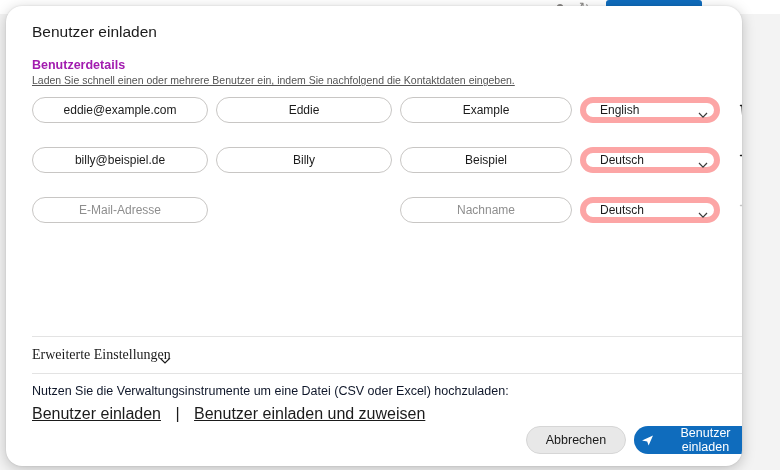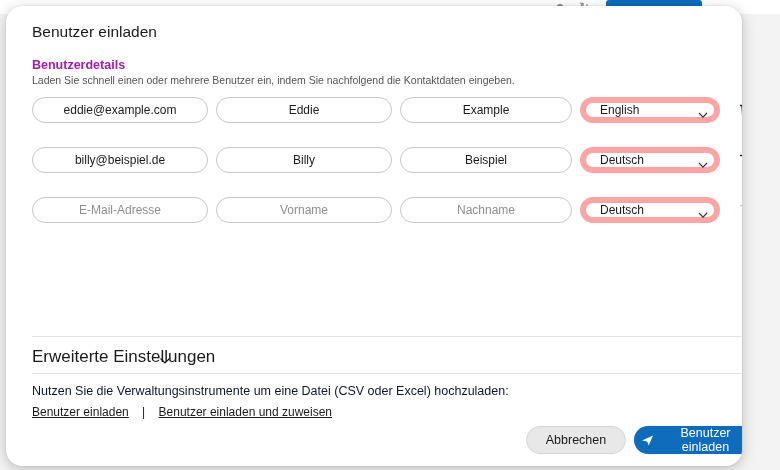--- a/index.html
+++ b/index.html
@@ -78,20 +78,21 @@
     font-size: 12.5px;
     font-weight: bold;
     color: #a21caf;
   }
   .section-sub {
     position: absolute;
     left: 26px;
     top: 68px;
     font-size: 10.5px;
     color: #555555;
+    text-decoration: underline;
   }
 
   
   .rows {
     position: absolute;
     left: 0;
     top: 88px;
     width: 768px;
   }
   .row {
@@ -166,44 +167,45 @@
     height: 1px;
     background: #e3e3e3;
   }
   .divider.d1 { top: 330px; }
   .divider.d2 { top: 367px; }
 
   .adv {
     position: absolute;
     left: 26px;
     top: 341px;
-    font-size: 17px;
+    font-size: 14px;
     color: #1b1b1b;
     cursor: pointer;
+    font-family: Liberation Serif, serif;
   }
   .adv-chev {
     position: absolute;
     left: 153px;
     top: 345px;
     pointer-events: none;
   }
 
   .upload-text {
     position: absolute;
     left: 26px;
     top: 378px;
     font-size: 12.5px;
     color: #0f172a;
   }
 
   .links {
     position: absolute;
     left: 26px;
     top: 399px;
-    font-size: 12px;
+    font-size: 16px;
   }
   .links a {
     color: #1b1b1b;
     text-decoration: underline;
     cursor: pointer;
   }
   .links .sep {
     color: #1b1b1b;
     padding: 0 10px;
     text-decoration: none;
@@ -302,21 +304,20 @@
       <div class="trash">
         <svg width="20" height="20" viewBox="0 0 20 20">
           <path d="M4.5 5.5 h11 M8 5.5 v-1.2 h4 v1.2" stroke="#1b1b1b" stroke-width="1.4" fill="none" stroke-linecap="round"></path>
           <path d="M6.3 7 h7.4 l-0.7 9.2 h-6 z" fill="#1b1b1b"></path>
         </svg>
       </div>
     </div>
 
     <div class="row">
       <input class="fld email" type="text" placeholder="E-Mail-Adresse" style="">
-      <input class="fld first" type="text" placeholder="Vorname" style="">
       <input class="fld last" type="text" placeholder="Nachname" style="">
       <div class="sel-wrap">
         <select class="sel">
           <option>Deutsch</option>
         </select>
         <span class="sel-chev">
           <svg width="10" height="7" viewBox="0 0 10 7">
               <path d="M1 1 L5 5.2 L9 1" stroke="#3b3b3b" stroke-width="1.2" fill="none"></path>
             </svg>
         </span>

